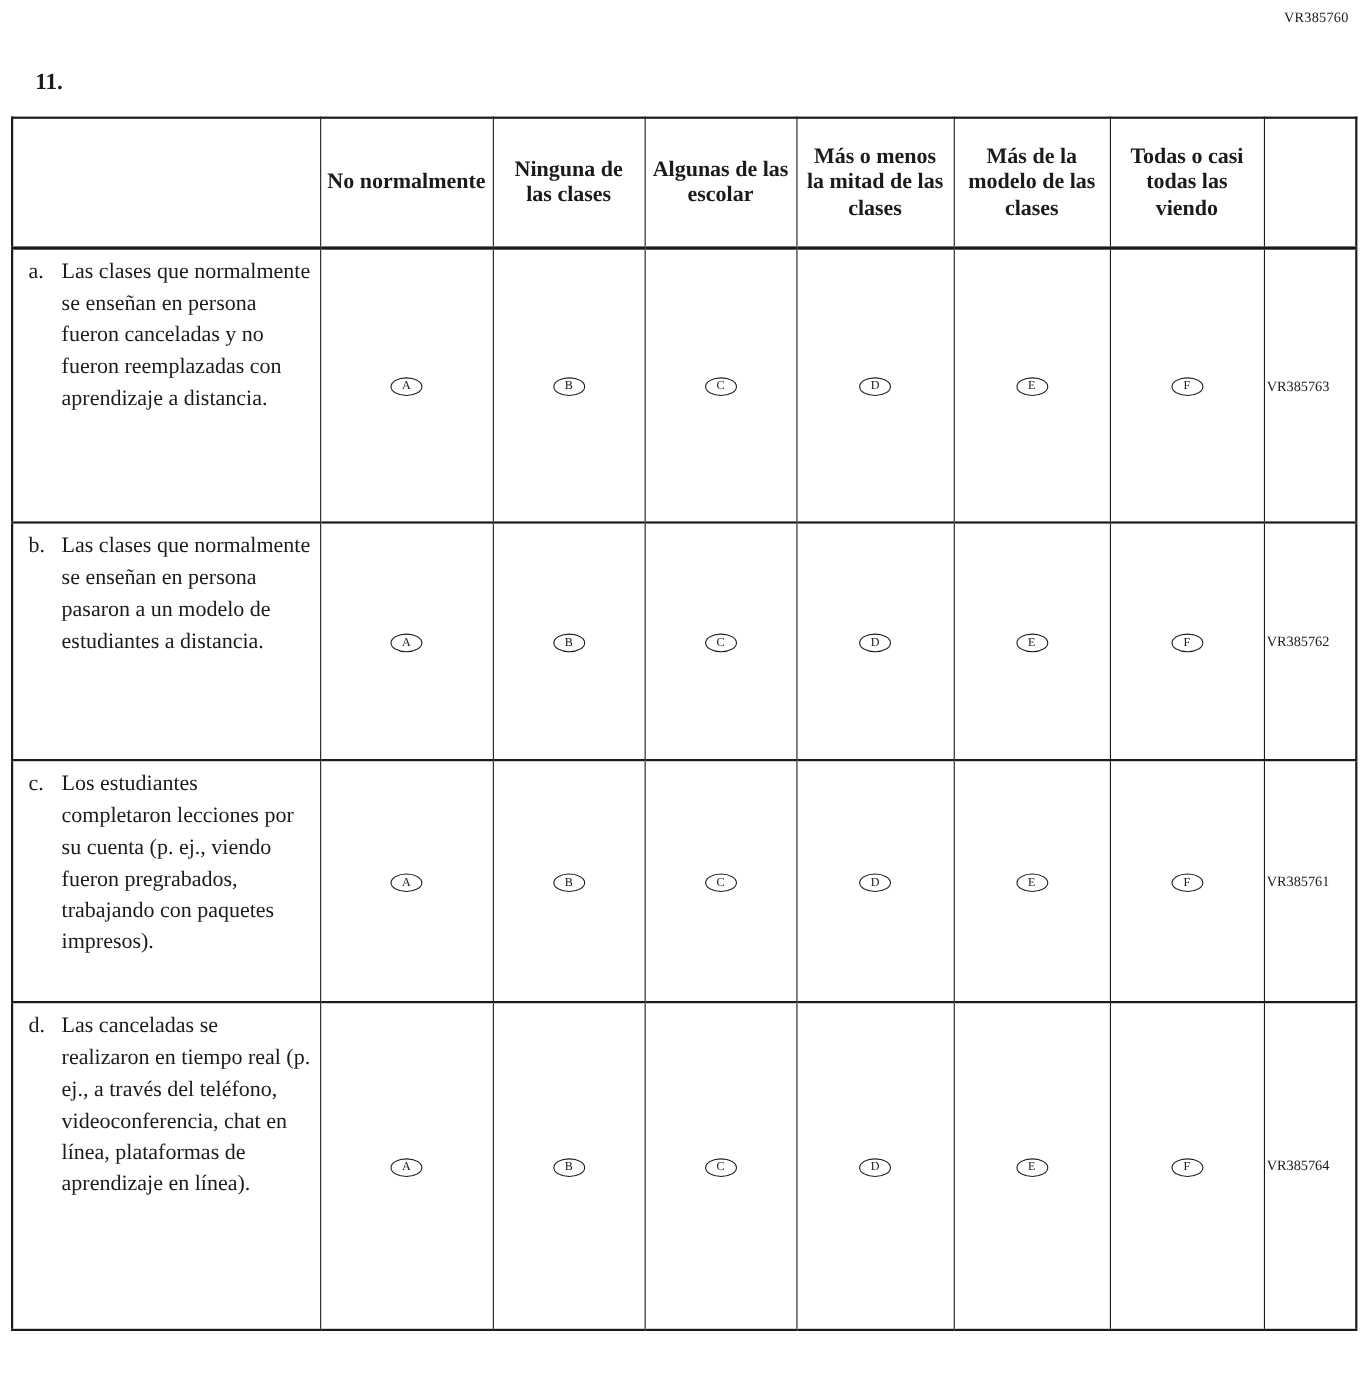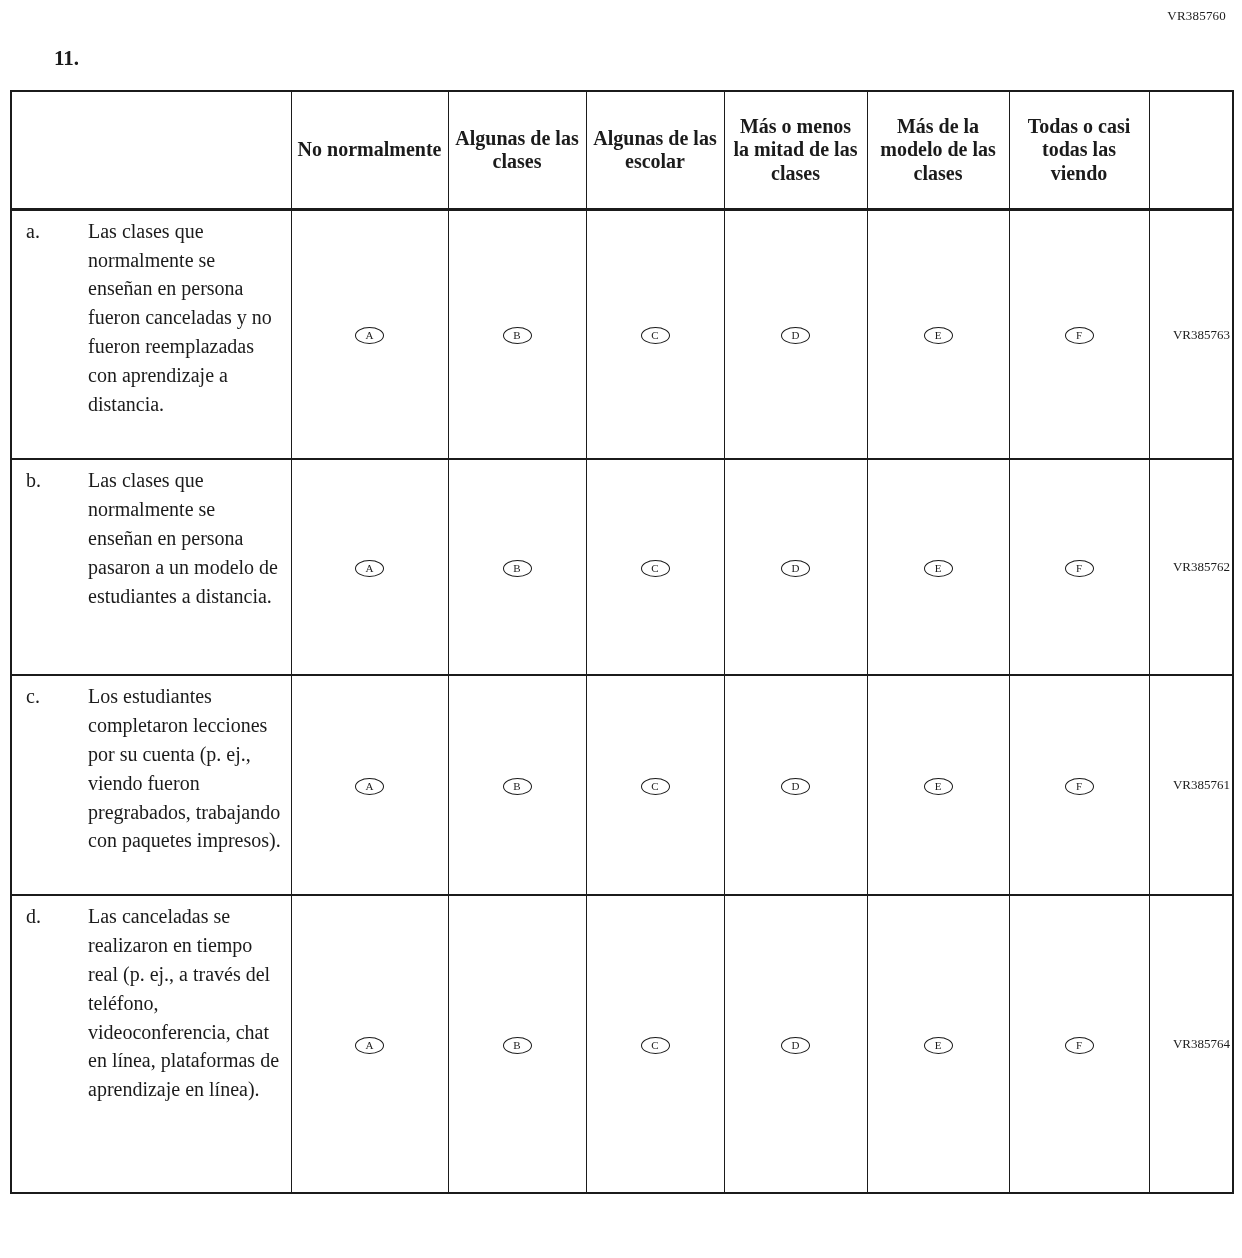--- a/index.html
+++ b/index.html
@@ -4,28 +4,28 @@
 <style>
   * { margin:0; padding:0; box-sizing:border-box; }
   html,body { background:#ffffff; }
   body {
     width:1242px; height:1258px;
     font-family:"Liberation Serif","DejaVu Serif",serif;
     color:#1b1b1b;
     position:relative;
     overflow:hidden;
   }
-  .page { position:relative; width:1242px; height:980px; padding:6px 10px; }
+  .page { position:relative; width:1242px; height:980px; padding:22px 10px; }
   .page-code {
     position:absolute; top:8px; right:16px;
     font-size:13px; letter-spacing:0.2px;
   }
   .question {
     display:flex;
-    margin:38px 30px 18px 44px;
+    margin:38px 30px 18px 22px;
     font-size:21px; line-height:1.35;
   }
   .qnum { font-weight:bold; flex:none; width:50px; }
   .qtext { max-width:880px; }
   .qtext b { font-weight:bold; }
 
   table {
     border-collapse:collapse;
     table-layout:fixed;
     width:1222px;
@@ -41,34 +41,34 @@
   tr.row-c { height:220px; }
   tr.row-d { height:298px; }
 
   .hdr {
     font-weight:bold; text-align:center; vertical-align:middle;
     font-size:20px; line-height:1.18; padding:4px 6px;
   }
   .label-cell { vertical-align:top; padding:6px 8px 6px 14px; font-size:20px; line-height:1.44; }
   .label-wrap { display:flex; }
   .row-letter { flex:none; width:30px; }
-  .row-text { flex:1;margin-left:32px; }
+  .row-text { flex:1; }
 
   .opt-cell { text-align:center; vertical-align:middle; }
   .bubble {
     display:inline-flex; align-items:center; justify-content:center;
     width:29px; height:17px;
     border:1.5px solid #1b1b1b;
     border-radius:50%;
     font-size:11px; line-height:1;
     cursor:pointer;
     background:#fff;
   }
   .code-cell {
-    text-align:right; vertical-align:middle;
+    text-align:left; vertical-align:middle;
     font-size:13px; padding:0 2px;
   }
 </style>
 </head>
 <body>
 
 <div class="page">
 
   <div class="page-code">VR385760</div>
 
@@ -84,21 +84,21 @@
         <col style="width:138px">
         <col style="width:143px">
         <col style="width:142px">
         <col style="width:140px">
         <col style="width:84px">
     </colgroup>
     <thead>
       <tr>
         <th class="hdr"></th>
         <th class="hdr">No normalmente</th>
-        <th class="hdr">Algunas de las clases</th>
+        <th class="hdr">Ninguna de las clases</th>
         <th class="hdr">Algunas de las escolar</th>
         <th class="hdr">Más o menos la mitad de las clases</th>
         <th class="hdr">Más de la modelo de las clases</th>
         <th class="hdr">Todas o casi todas las viendo</th>
         <th class="hdr"></th>
       </tr>
     </thead>
     <tbody>
 
       <tr class="row-a">

